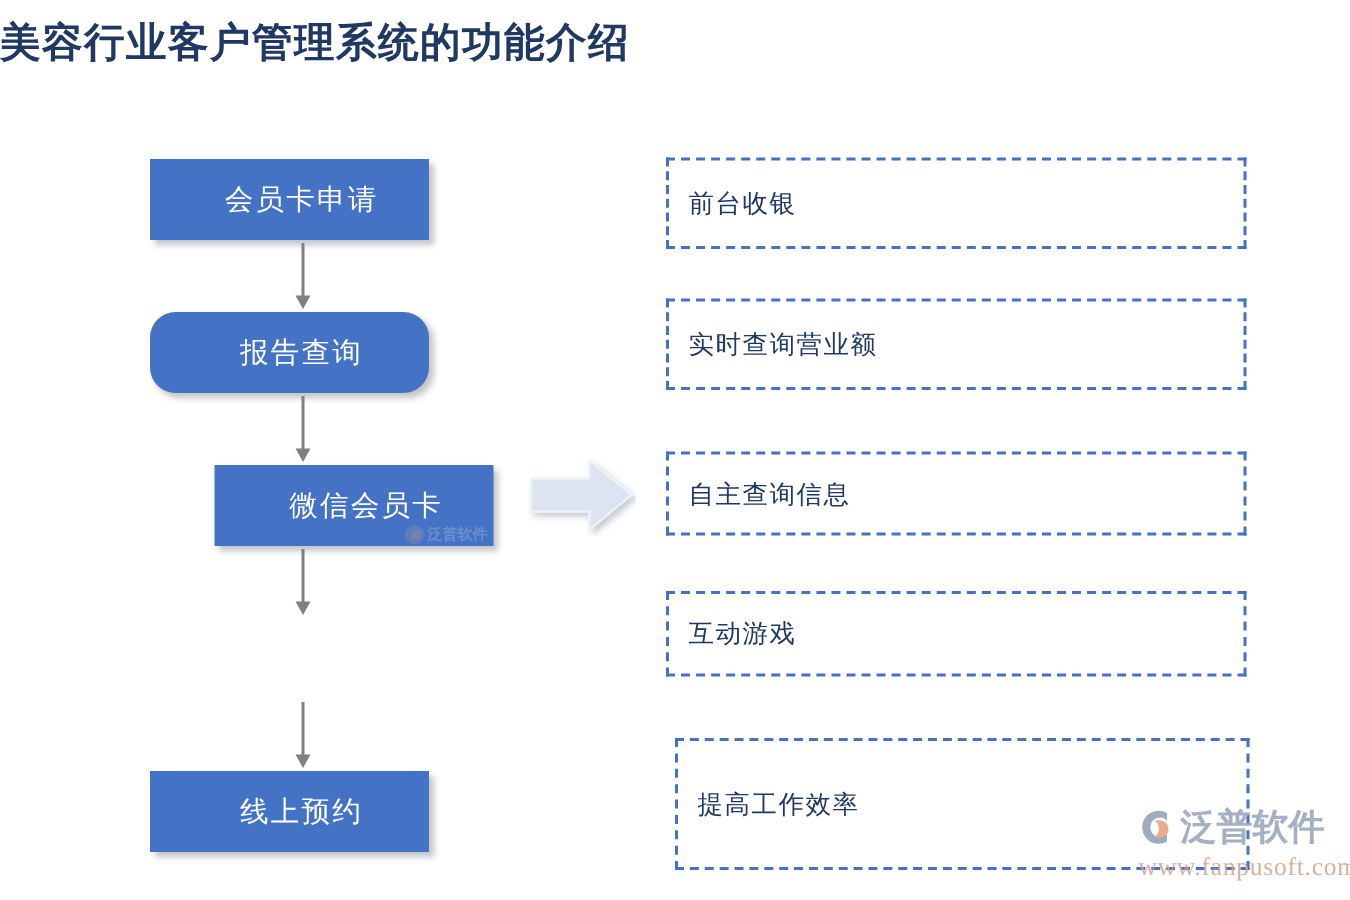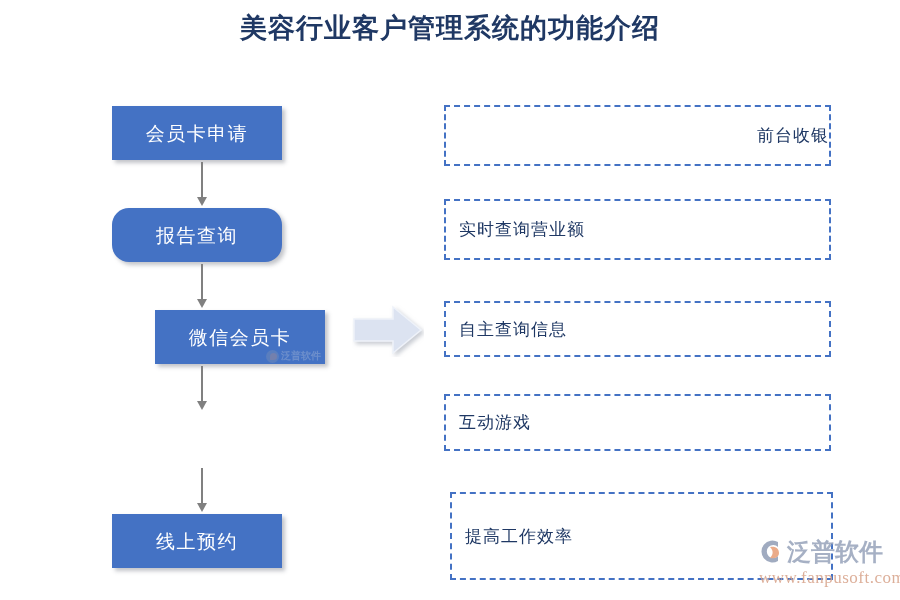--- a/index.html
+++ b/index.html
@@ -19,41 +19,42 @@
     width: 900px;
     height: 600px;
   }
 
   
   .page-title {
     position: absolute;
     left: 0;
     top: 10px;
     width: 900px;
-    text-align: center;
+    text-align: left;
     font-family: "Liberation Serif", "DejaVu Serif", serif;
     font-size: 27px;
     font-weight: bold;
     color: #1f3864;
     letter-spacing: 1px;
     white-space: nowrap;
   }
 
   
   .flow-box {
     position: absolute;
-    left: 112px;
+    left: 100px;
     width: 170px;
     height: 54px;
     background: #4472c4;
     box-shadow: 3px 3px 4px rgba(120,125,135,0.45);
     display: flex;
     align-items: center;
     justify-content: center;
     overflow: hidden;
+    padding-left: 16px;
   }
   .flow-box .flow-label {
     font-family: "Liberation Serif", "DejaVu Serif", serif;
     font-size: 19px;
     color: #ffffff;
     letter-spacing: 1.5px;
     line-height: 1;
   }
 
   .flow-box-1 { top: 106px; }
@@ -136,21 +137,21 @@
     overflow: hidden;
   }
   .dashed-box .dashed-label {
     font-family: "Liberation Serif", "DejaVu Serif", serif;
     font-size: 17px;
     color: #1f3864;
     letter-spacing: 1px;
     padding-left: 13px;
     line-height: 1;
   }
-  .dashed-box-1 { left: 444px; top: 105px;  width: 387px; height: 61px; justify-content: flex-end; }
+  .dashed-box-1 { left: 444px; top: 105px;  width: 387px; height: 61px; }
   .dashed-box-2 { left: 444px; top: 199px;  width: 387px; height: 61px; }
   .dashed-box-3 { left: 444px; top: 301px;  width: 387px; height: 56px; }
   .dashed-box-4 { left: 444px; top: 394px;  width: 387px; height: 57px; }
   .dashed-box-5 { left: 450px; top: 492px;  width: 383px; height: 88px; }
 
   
   .brand-watermark {
     position: absolute;
     left: 757px;
     top: 538px;

